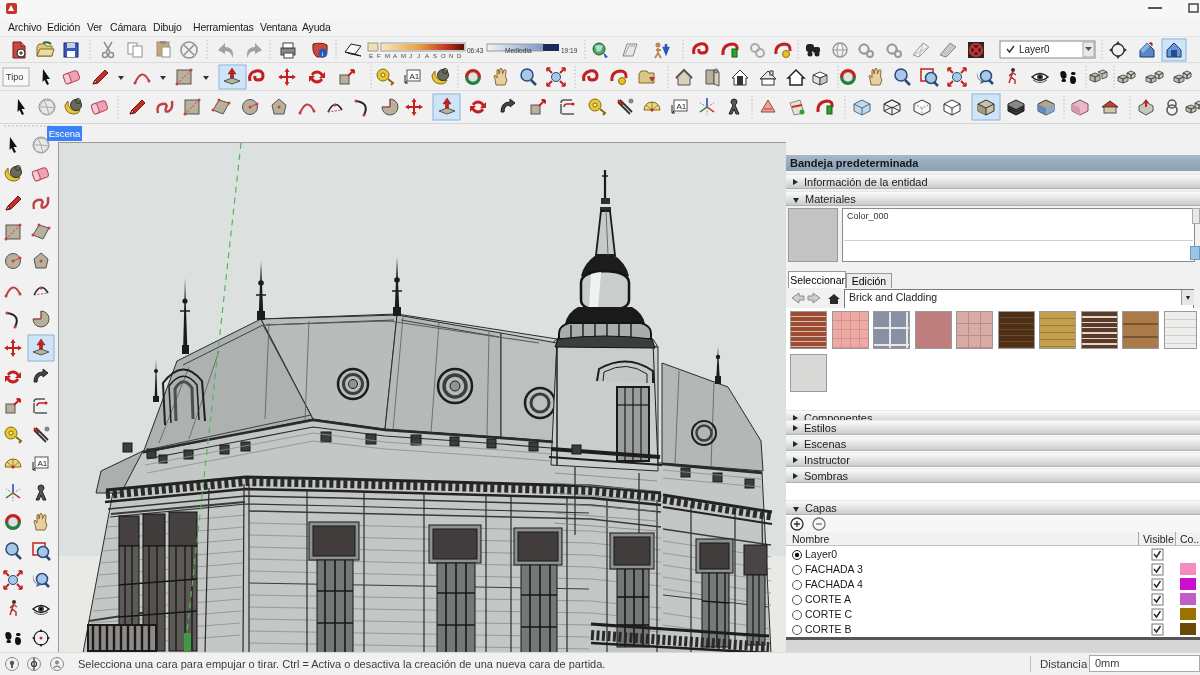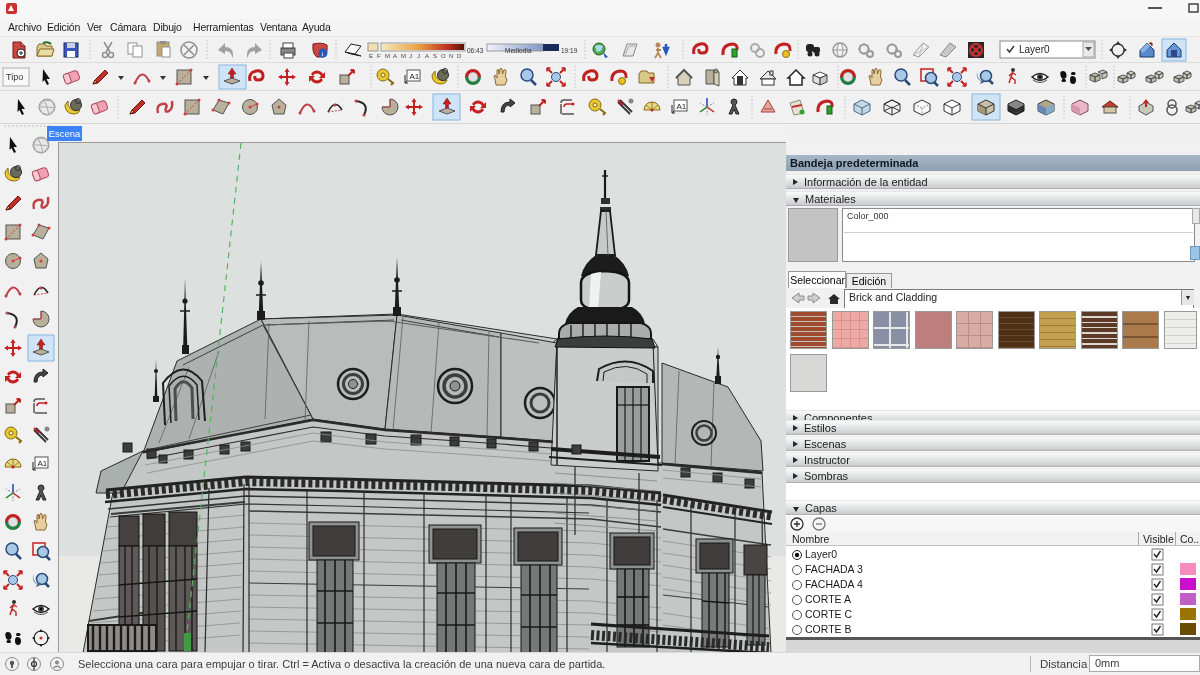--- a/index.html
+++ b/index.html
@@ -984,21 +984,21 @@
 </div>
 
 <div id="rpanel" class="abs">
   <div class="hdr" style="top:13px">Bandeja predeterminada</div>
   <div class="sect" style="top:32px"><span class="tri tri-r"></span>Información de la entidad</div>
   <div class="sect" style="top:49px"><span class="tri tri-d"></span>Materiales</div>
 
   <div class="abs" style="left:0;top:64px;width:414px;height:64px;background:#f1f1f1"></div>
   <div class="abs" style="left:2px;top:66px;width:50px;height:54px;background:#c3c3c3;border:1px solid #9a9a9a;box-sizing:border-box"></div>
   <div class="abs" style="left:56px;top:66px;width:353px;height:54px;background:#fff;border:1px solid #8a8a8a;box-sizing:border-box"></div>
-  <div class="abs" style="left:58px;top:67px;width:349px;height:24px;border-bottom:1px solid #cfcfcf;font-size:9px;color:#333;line-height:14px;padding-left:3px;box-sizing:border-box">Color_000</div>
+  <div class="abs" style="left:58px;top:67px;width:349px;height:32px;border-bottom:1px solid #cfcfcf;font-size:9px;color:#333;line-height:14px;padding-left:3px;box-sizing:border-box">Color_000</div>
   <div class="abs" style="left:406px;top:66px;width:8px;height:16px;background:#e8e8e8;border:1px solid #aaa;box-sizing:border-box"></div>
   <div class="abs" style="left:404px;top:104px;width:10px;height:14px;background:#9ec4e4;border:1px solid #6a9ac4;box-sizing:border-box"></div>
 
   <div class="abs" style="left:0;top:128px;width:414px;height:18px;background:#f1f1f1"></div>
   <div class="abs" style="left:2px;top:129px;width:56px;height:17px;background:#fff;border:1px solid #999;border-bottom:none;font-size:10.5px;text-align:right;line-height:17px">Seleccionar</div>
   <div class="abs" style="left:60px;top:131px;width:44px;height:15px;background:#ececec;border:1px solid #999;border-bottom:none;font-size:10.5px;text-align:center;line-height:15px">Edición</div>
 
   <div class="abs" style="left:0;top:146px;width:414px;height:20px;background:#f1f1f1"></div>
   <svg class="abs" style="left:4px;top:148px" width="52" height="16">
     <path d="M2 8 L9 3 L9 6 L14 6 L14 10 L9 10 L9 13 Z" fill="#cfcfcf" stroke="#8c8c8c"></path>

